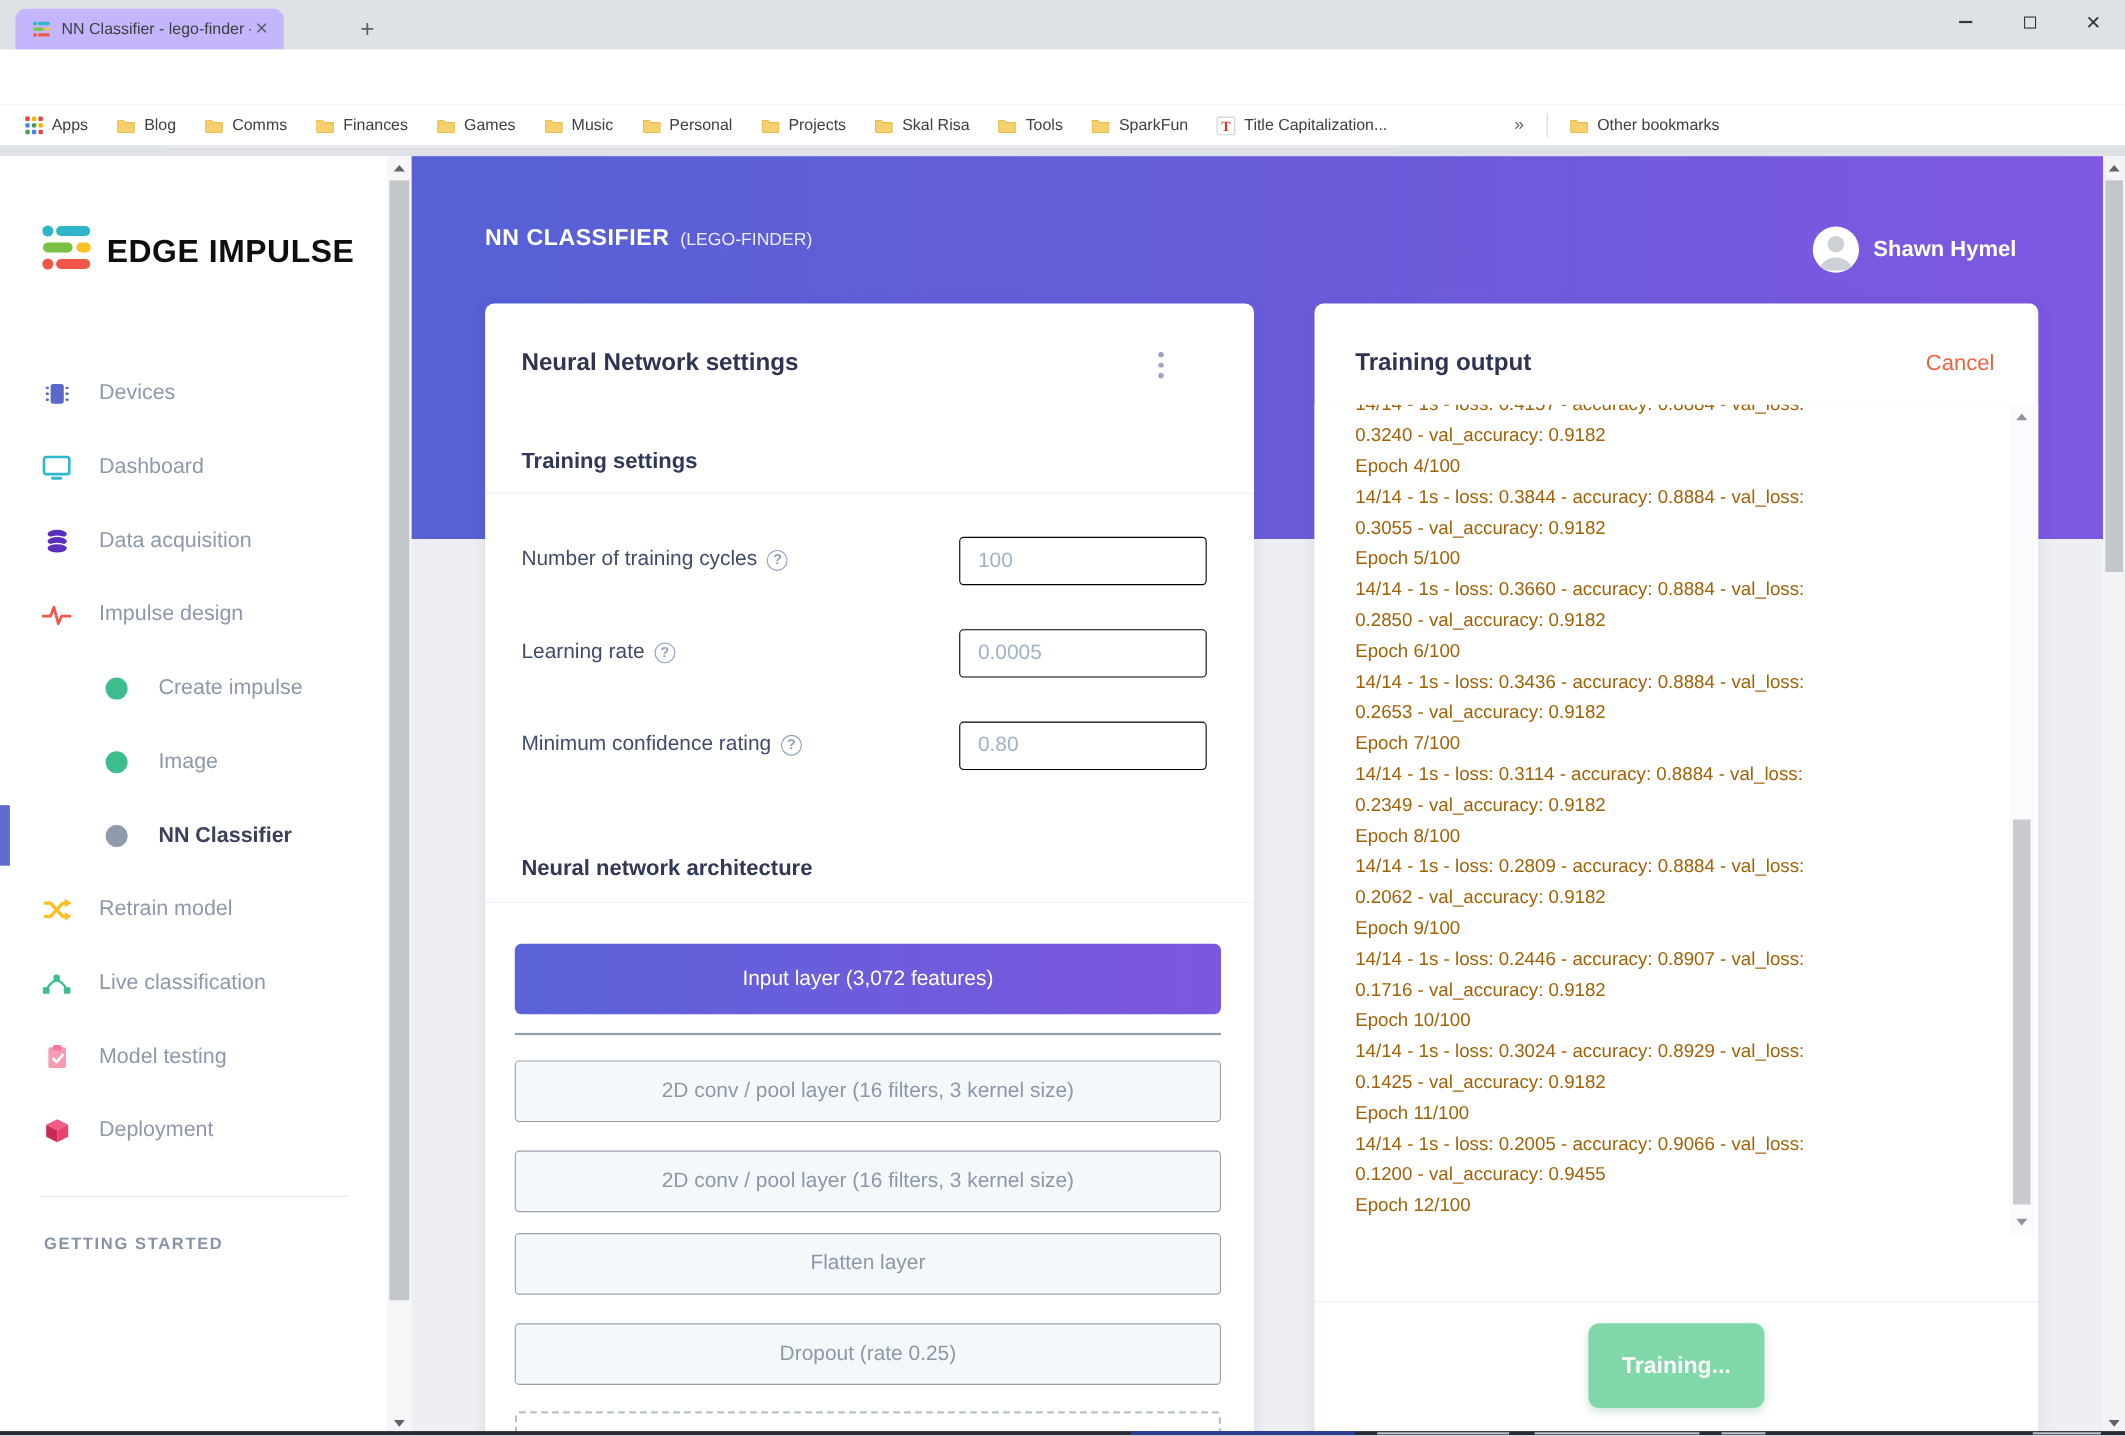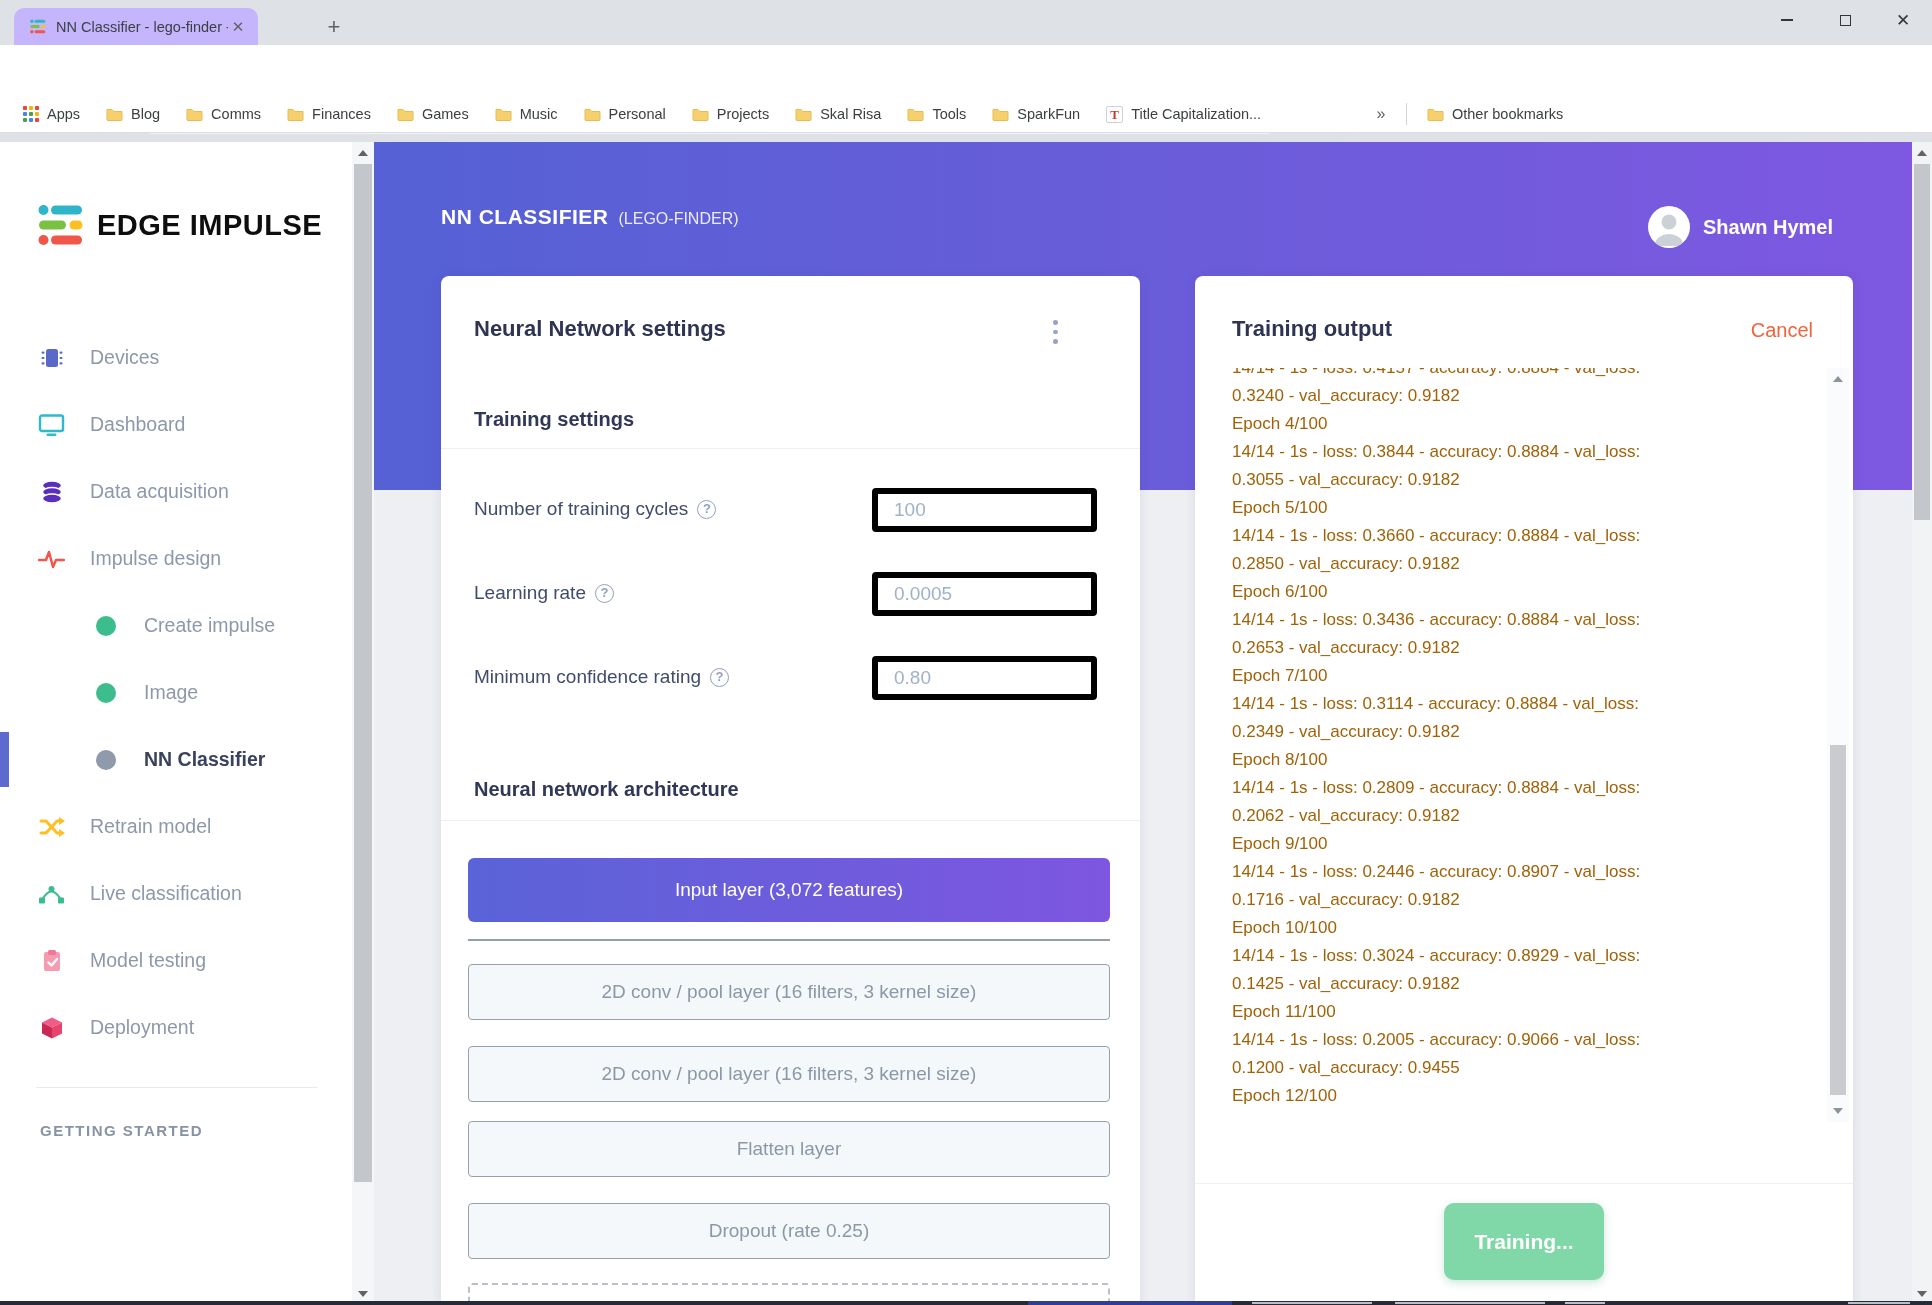--- a/index.html
+++ b/index.html
@@ -50,21 +50,21 @@
   .bm-other { position:absolute; left:1414px; top:5px; }
 
   
   #content { position:absolute; left:0; top:142px; width:1932px; height:1163px; background:#ffffff; }
   #main-bg { position:absolute; left:374px; top:0; width:1538px; height:1163px; background:#edeff3; }
   #purple-band { position:absolute; left:374px; top:0; width:1538px; height:348px;
                  background:linear-gradient(90deg,#5561d5 0%,#6b5cda 55%,#7e58e1 100%); }
 
   
   #sidebar { position:absolute; left:0; top:0; width:352px; height:1163px; background:#ffffff; }
-  .logo-row { position:absolute; left:38px; top:62px; display:flex; align-items:center; gap:13px; }
+  .logo-row { position:absolute; left:38px; top:62px; display:flex; align-items:flex-end; gap:13px; }
   .logo-text { font-size:29px; font-weight:800; color:#0e0e0e; letter-spacing:0.5px; white-space:nowrap; }
   #nav { position:absolute; left:0; top:182px; width:352px; }
   .nav-item { position:relative; height:67px; display:flex; align-items:center; padding-left:38px; }
   .nav-item .ic { width:27px; display:flex; justify-content:center; }
   .nav-label { font-size:19.5px; color:#8d98aa; margin-left:25px; white-space:nowrap; }
   .nav-sub { padding-left:96px; }
   .nav-sub .dot { width:20px; height:20px; border-radius:50%; }
   .dot-green { background:#3dbd8d; } .dot-gray { background:#8f9aab; }
   .nav-sub .nav-label { margin-left:28px; }
   .active-bar { position:absolute; left:0; top:6px; width:9px; height:55px; background:#5d6ad0; }
@@ -94,21 +94,21 @@
   .kebab-card { position:absolute; left:612px; top:44px; display:flex; flex-direction:column; gap:5px; }
   .kebab-card i { width:4.5px; height:4.5px; border-radius:50%; background:#9aa3c6; display:block; }
 
   .sec-heading { position:absolute; left:33px; font-size:20px; font-weight:600; color:#303757; }
   .hdiv { position:absolute; left:0; width:100%; height:1px; background:#edf0f4; }
 
   .frow-label { position:absolute; left:33px; display:flex; align-items:center; gap:9px;
                 font-size:19px; color:#414c6b; }
   .helpq { width:19px; height:19px; border:1.6px solid #8fa0bd; border-radius:50%; color:#8fa0bd;
            font-size:13px; line-height:16px; text-align:center; font-weight:bold; flex:none; }
-  .finput { position:absolute; left:431px; width:225px; height:44px; border:6px solid #000000; border-radius:4px;
+  .finput { position:absolute; left:431px; width:225px; height:44px; border:1px solid #000000; border-radius:4px;
             font-size:19px; color:#9fb2c8; padding:0 16px; background:#ffffff; outline:none;
             font-family:"Liberation Sans", sans-serif; }
 
   .input-layer-btn { position:absolute; left:27px; top:582px; width:642px; height:64px; border:none; border-radius:6px;
             background:linear-gradient(90deg,#5a63d8 0%,#7e56e0 100%); color:#ffffff; font-size:19px;
             font-family:"Liberation Sans", sans-serif; }
   .arch-hr { position:absolute; left:27px; top:663px; width:642px; height:2px; background:#939eab; }
   .layer-box { position:absolute; left:27px; width:642px; height:56px; background:#f5f8fb; border:1.5px solid #97a1ae;
             border-radius:4px; color:#8c97a8; font-size:19px; display:flex; align-items:center; justify-content:center; }
   .layer-dashed { position:absolute; left:27px; top:1007px; width:642px; height:50px; background:#ffffff;

